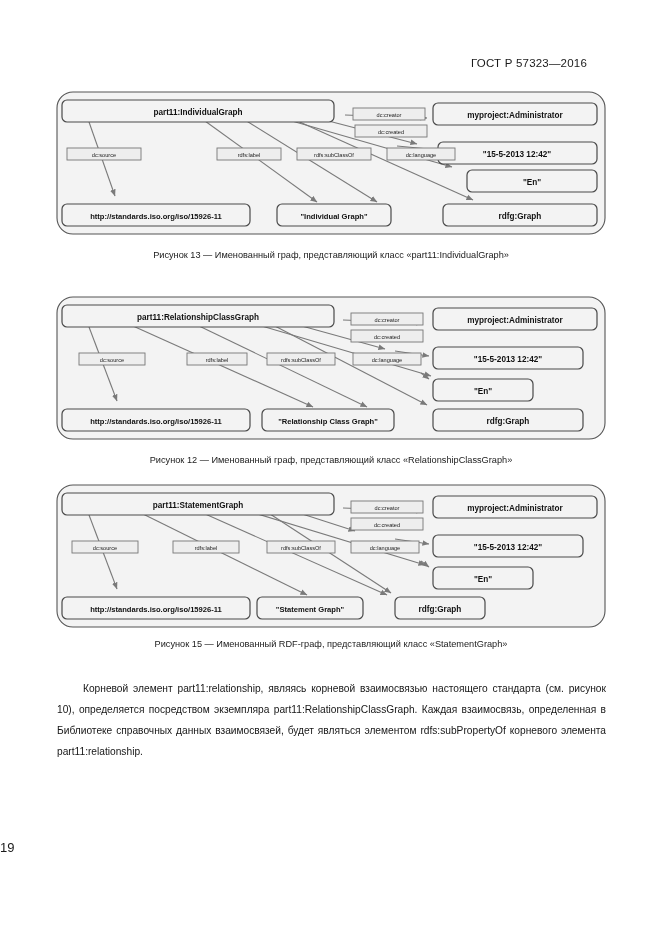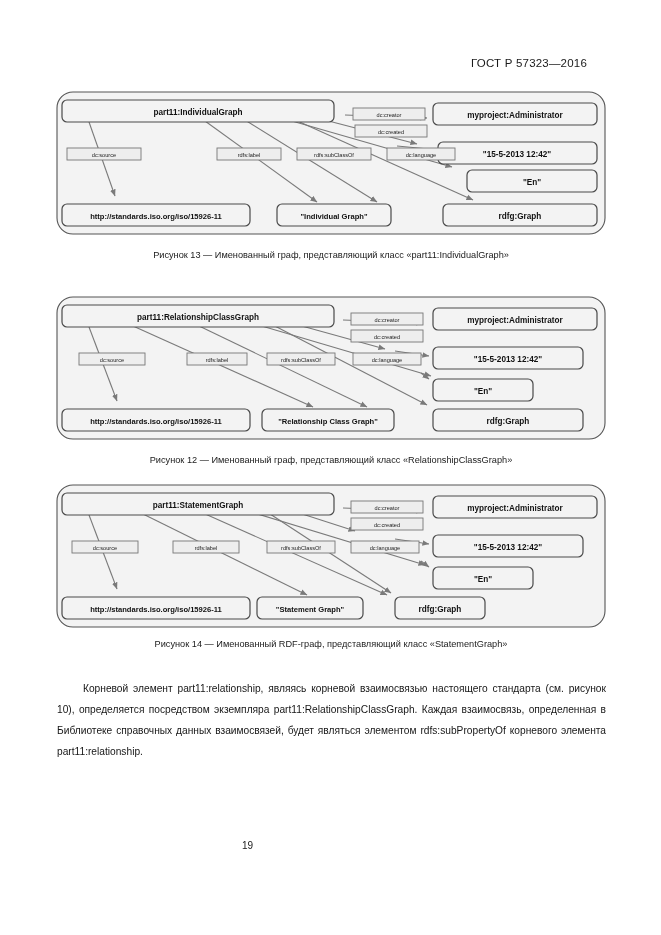--- a/index.html
+++ b/index.html
@@ -34,21 +34,21 @@
     position:absolute;left:57px;width:549px;
     font-size:10.2px;line-height:21px;color:#161616;
     text-align:justify;
   }
   .p1{top:668px;}
   .p2{top:726px;}
   .indent{display:inline-block;width:26px;}
 
   .page-number{
     position:absolute;left:0;top:840px;width:495px;
-    text-align:center;font-size:10px;color:#1a1a1a;
+    text-align:left;font-size:13px;color:#1a1a1a;
   }
 
   
   svg text{font-family:"Liberation Sans", sans-serif; fill:#111;}
   .node-txt{font-size:8.2px;font-weight:bold;text-anchor:middle;}
   .node-txt-sm{font-size:7.6px;font-weight:bold;text-anchor:middle;}
   .edge-txt{font-size:5.6px;text-anchor:middle;fill:#222;}
 </style>
 </head>
 <body>
@@ -278,21 +278,21 @@
       </g>
       <g>
         <rect x="296" y="20" width="72" height="12" fill="#eee" stroke="#777" stroke-width="0.9"></rect>
         <text class="edge-txt" x="332" y="28.5">dc:creator</text>
       </g>
       <g>
         <rect x="296" y="37" width="72" height="12" fill="#eee" stroke="#777" stroke-width="0.9"></rect>
         <text class="edge-txt" x="332" y="45.5">dc:created</text>
       </g>
     </svg>
-    <div class="fig-caption" style="top:158px;">Рисунок 14 — Именованный RDF-граф, представляющий класс «StatementGraph»</div>
+    <div class="fig-caption" style="top:158px;">Рисунок 15 — Именованный RDF-граф, представляющий класс «StatementGraph»</div>
   </div>
 
   <p class="body-text p1"><span class="indent"></span><span>Корневой элемент part11:relationship, являясь корневой взаимосвязью настоящего стандарта (см. рисунок 10), определяется посредством экземпляра part11:RelationshipClassGraph. Каждая взаимосвязь, определенная в Библиотеке справочных данных взаимосвязей, будет являться элементом rdfs:subPropertyOf корневого элемента part11:relationship.</span></p>
 
 
   <div class="page-number">19</div>
 
 </div>
 
 </body></html>

